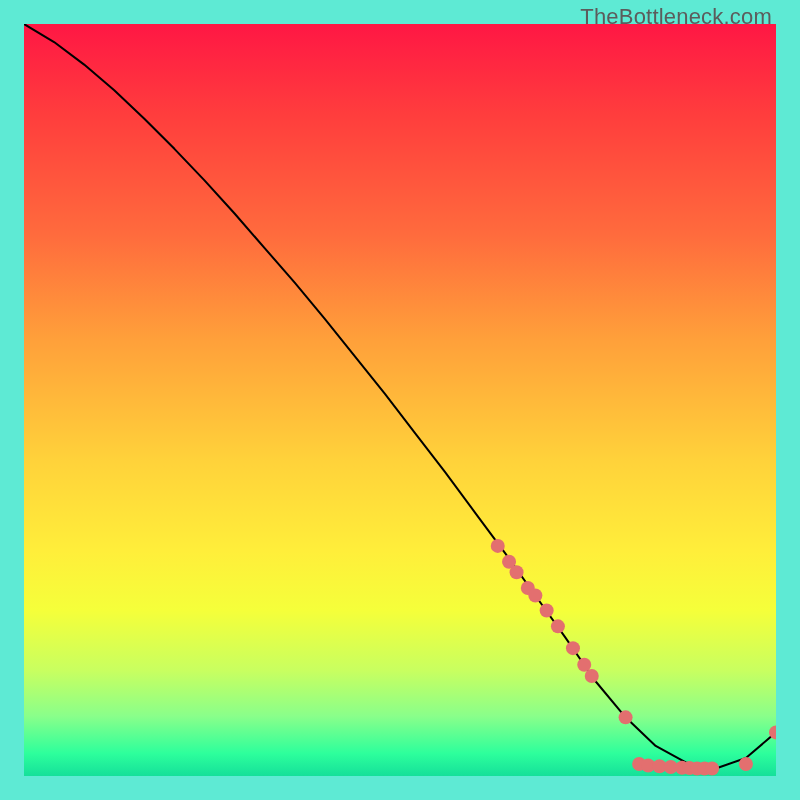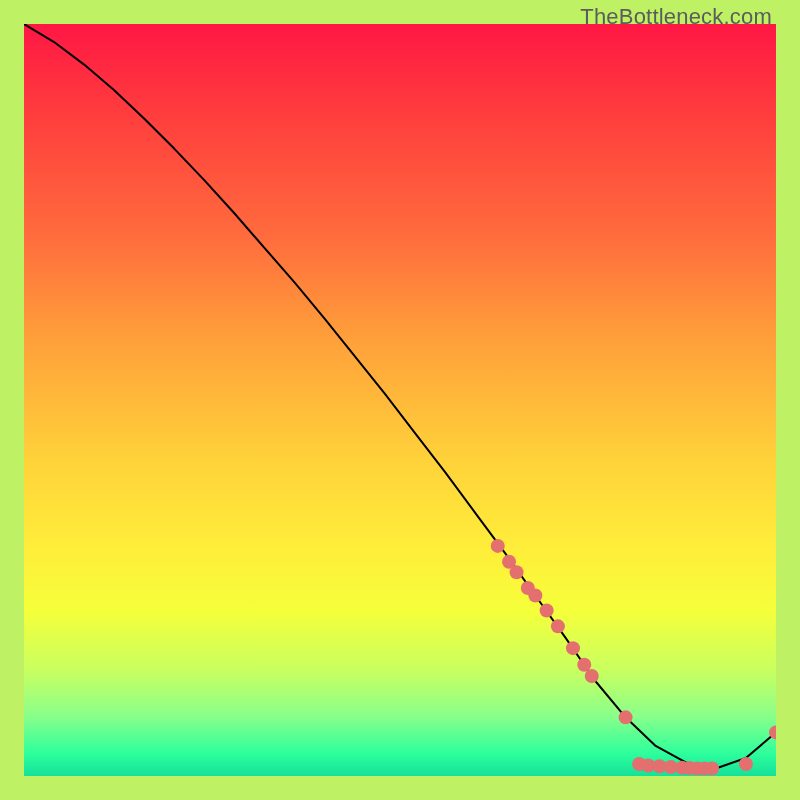--- a/index.html
+++ b/index.html
@@ -8,21 +8,21 @@
     width: 800px;
     height: 800px;
     background: #000;
     font-family: Arial, Helvetica, sans-serif;
     overflow: hidden;
   }
   .frame {
     position: relative;
     width: 800px;
     height: 800px;
-    background: #bef264;
+    background: #5eead4;
   }
   .plot {
     position: absolute;
     left: 24px;
     top: 24px;
     width: 752px;
     height: 752px;
     background: linear-gradient(
       to bottom,
       #ff1744 0%,

